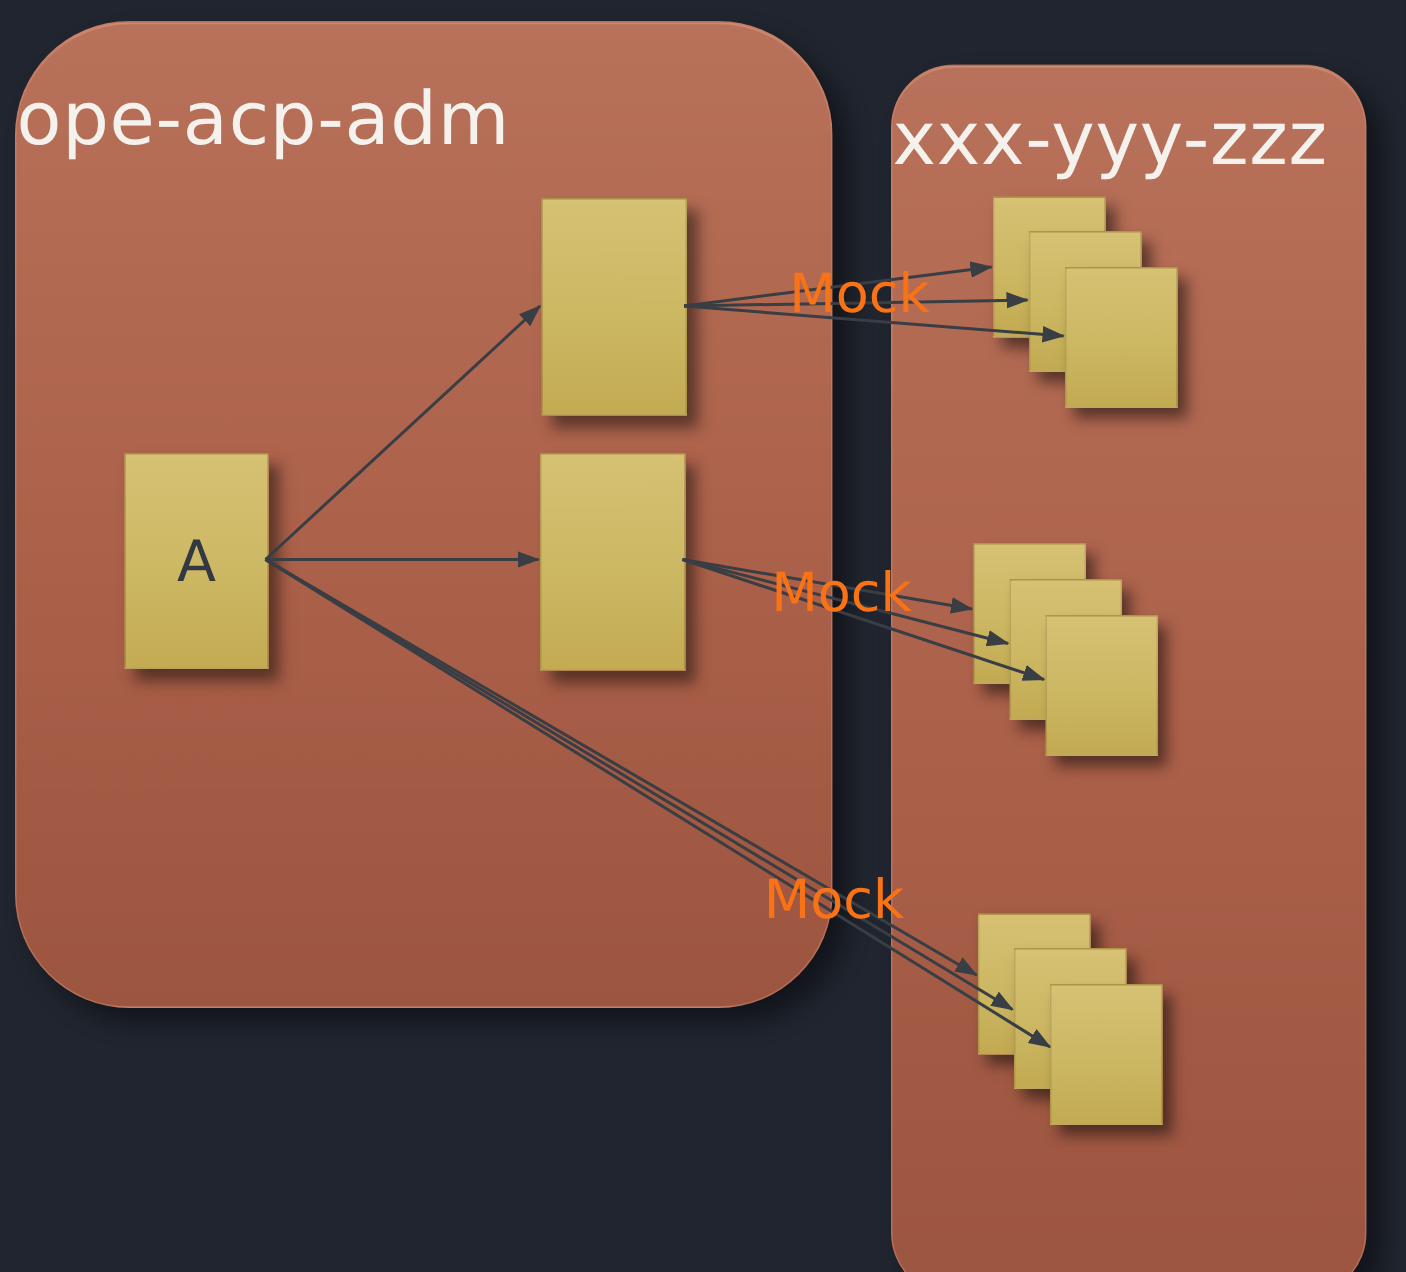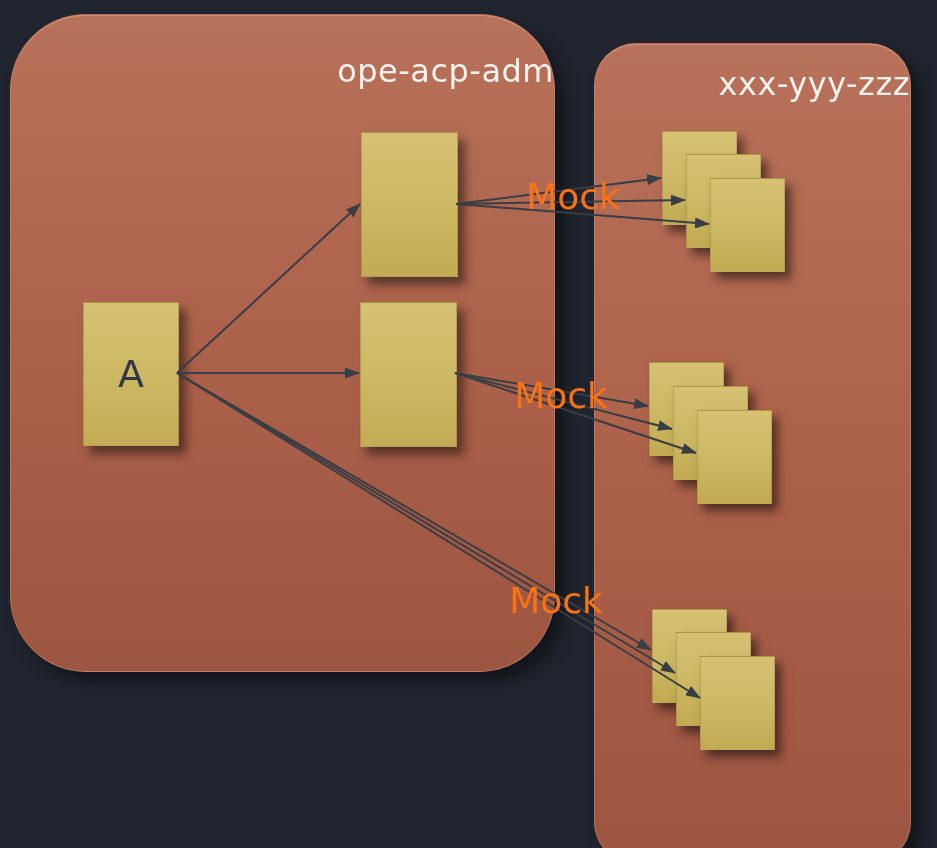--- a/index.html
+++ b/index.html
@@ -31,23 +31,23 @@
   }
   .group-right {
     left: 594px; top: 3px;
     width: 315px; height: 819px;
     border-radius: 42px;
     margin-top: 40px;
   }
   .group-title {
     position: absolute;
     left: 0; right: 0;
-    text-align: right;
+    text-align: left;
     color: #f5f2ee;
-    font-size: 32px;
+    font-size: 49px;
     line-height: 1;
     letter-spacing: 0.5px;
   }
   .group-left .group-title { top: 40px; }
   .group-right .group-title { top: 24px; }
 
   
   .node {
     position: absolute;
     background: linear-gradient(180deg, #d6c174 0%, #ccb763 55%, #c3ab53 100%);

